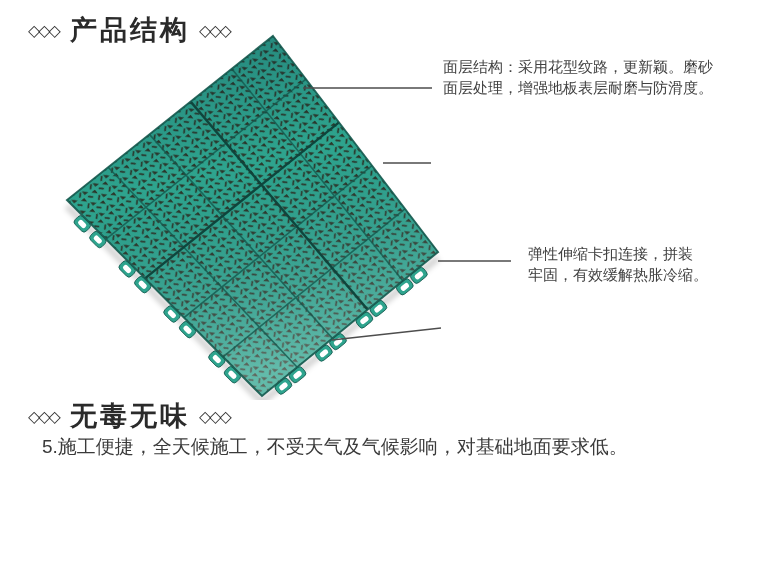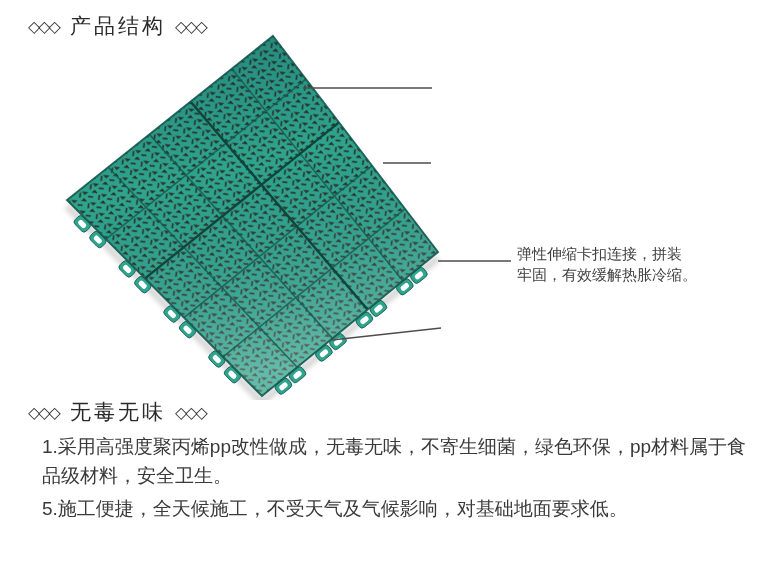--- a/index.html
+++ b/index.html
@@ -9,21 +9,21 @@
     --callout:#4d4d4d;
     --heading:#2a2a2a;
     --body:#3a3a3a;
   }
   html,body{margin:0;padding:0;}
   body{font-family:"Liberation Sans","DejaVu Sans",sans-serif;background:#fff;}
   .page{position:relative;width:774px;height:587px;background:#ffffff;overflow:hidden;}
 
   .hdr{position:absolute;left:28px;display:flex;align-items:center;gap:9px;color:var(--heading);}
   .hdr .dm{font-size:16px;letter-spacing:-2px;color:#333;padding-right:2px;}
-  .hdr .tt{font-size:21px;font-weight:normal;letter-spacing:3px;}
+  .hdr .tt{font-size:27px;font-weight:bold;letter-spacing:3px;}
 
   #tile-svg{position:absolute;left:0;top:0;}
 
   .ann{position:absolute;font-size:15px;line-height:21px;color:#414141;white-space:pre-line;}
 
   .features{position:absolute;left:42px;top:432px;width:716px;color:var(--body);}
   .features p{margin:0 0 4px 0;font-size:19px;line-height:29px;white-space:pre-line;}
 
   .tab-outer{fill:var(--tile-green);stroke:var(--tile-dark);stroke-width:0.8;}
   .tab-inner{fill:#ffffff;}
@@ -136,28 +136,28 @@
     <path d="M190.6,101.6 L367.6,309.6 M339,122.4 L145,278.4" stroke="#0d4038" stroke-width="2.4" opacity="0.85"></path>
 
     <path d="M273,36 L438,252 L262,396 L67,200 Z" fill="none" stroke="var(--tile-dark)" stroke-width="2" opacity="0.9"></path>
 
     <line x1="303" y1="88" x2="432" y2="88" stroke="var(--callout)" stroke-width="1.4"></line>
     <line x1="383" y1="163" x2="431" y2="163" stroke="var(--callout)" stroke-width="1.4"></line>
     <line x1="438" y1="261" x2="511" y2="261" stroke="var(--callout)" stroke-width="1.4"></line>
     <line x1="332" y1="340" x2="441" y2="328" stroke="var(--callout)" stroke-width="1.4"></line>
   </svg>
 
-  <div class="ann" style="left:517px;top:243px">弹性伸缩卡扣连接，拼装
+  <div class="ann" style="left:443px;top:56px">面层结构：采用花型纹路，更新颖。磨砂
+面层处理，增强地板表层耐磨与防滑度。</div>
+  <div class="ann" style="left:528px;top:243px">弹性伸缩卡扣连接，拼装
 牢固，有效缓解热胀冷缩。</div>
 
   <div class="hdr" style="top:398px">
     <span class="dm">◇◇◇</span>
     <span class="tt">无毒无味</span>
     <span class="dm">◇◇◇</span>
   </div>
 
   <div class="features">
-    <p>1.采用高强度聚丙烯pp改性做成，无毒无味，不寄生细菌，绿色环保，pp材料属于食
-品级材料，安全卫生。</p>
     <p>5.施工便捷，全天候施工，不受天气及气候影响，对基础地面要求低。</p>
   </div>
 
 </div>
 
 </body></html>

